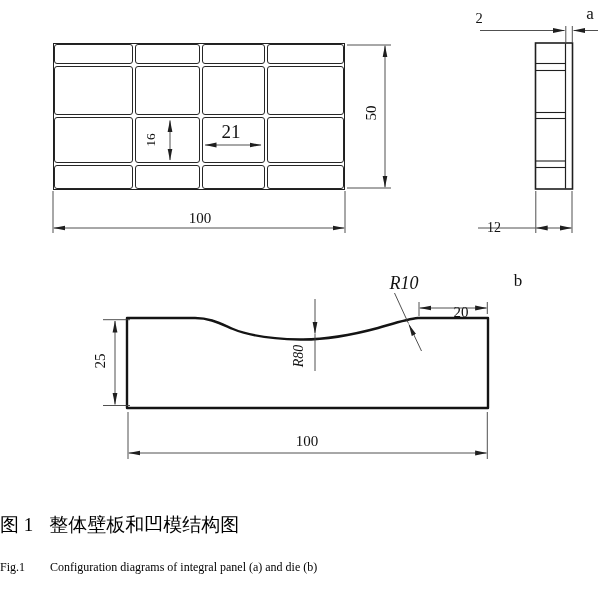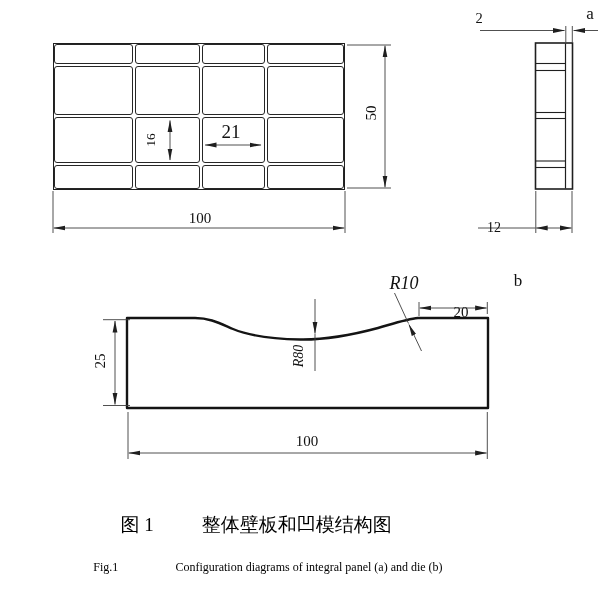--- a/index.html
+++ b/index.html
@@ -12,21 +12,21 @@
          grid-template-rows:20px 49px 46px 1fr;gap:2px;background:#fff;}
   .pocket{border:1.2px solid #262626;border-radius:3px;background:#fff;}
   
   svg.lines{position:absolute;left:0;top:0;}
   
   .lbl{position:absolute;color:#111;white-space:nowrap;line-height:1;
        transform:translate(-50%,-50%);}
   .lbl.v{transform:translate(-50%,-50%) rotate(-90deg);}
   .lbl.it{font-style:italic;}
   
-  .cap{position:absolute;display:flex;justify-content:center;align-items:baseline;color:#000;gap:32px;}
+  .cap{position:absolute;display:flex;align-items:baseline;color:#000;}
   .cap-cn{left:0;top:512px;width:512px;font-size:19px;}
   .cap-cn .cap-text{margin-left:16px;}
   .cap-en{left:0;top:560px;width:536px;font-size:12px;}
   .cap-en .cap-text{margin-left:25px;}
 </style>
 </head>
 <body>
 
 <div class="stage">
 

